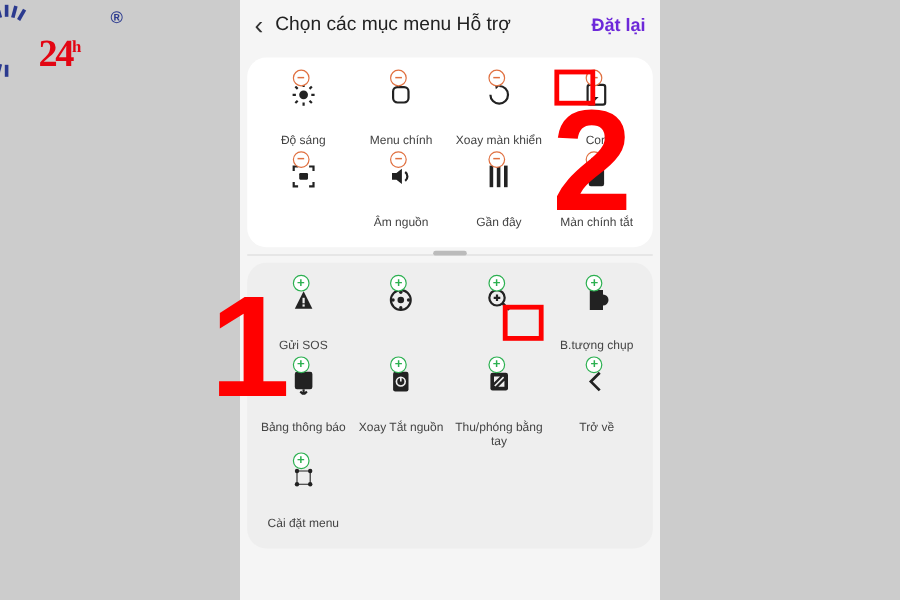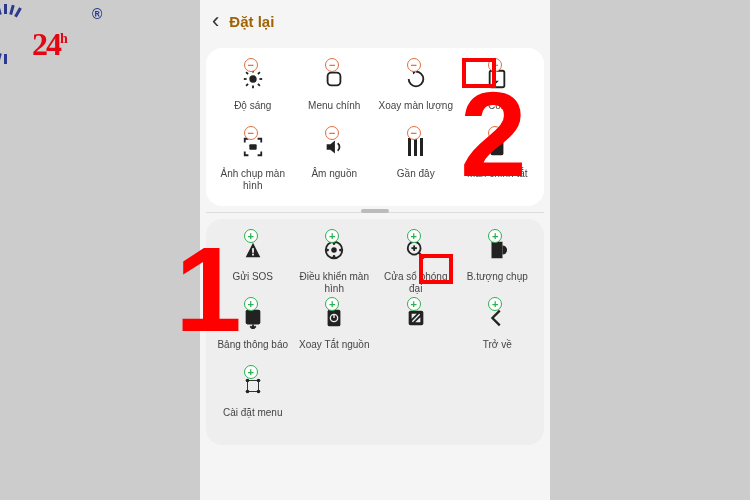--- a/index.html
+++ b/index.html
@@ -8,28 +8,28 @@
 .logo-tick { position: absolute; top: 0; left: 0; width: 60px; height: 60px; }
 .logo-tick span { position: absolute; width: 3px; height: 10px; background: #2b3a8f; transform-origin: 50% 30px; }
 .logo-reg { position: absolute; top: 2px; left: 88px; color: #2b3a8f; font-size: 14px; font-weight: bold; }
 .logo-text { position: absolute; top: 22px; left: 28px; font-family: Liberation Serif, serif; font-weight: bold; font-size: 32px; color: #e30613; letter-spacing: -2px; }
 .logo-text sup { font-size: 14px; vertical-align: super; }
 
 .phone { position: absolute; left: 200px; top: 0; width: 350px; height: 500px; background: #f5f5f5; }
 .header { display: flex; align-items: center; padding: 8px 12px; gap: 10px; background: #f5f5f5; }
 .back-ico { font-size: 22px; color: #333; }
 .title { flex: 1; font-size: 16px; color: #222; }
-.reset { font-weight: bold; font-size: 15px; color: #a16207; }
+.reset { font-weight: bold; font-size: 15px; color: #6d28d9; }
 
 .panel-top { background: #fff; margin: 6px; border-radius: 16px; padding: 14px 6px 10px 6px; }
 .panel-bot { background: #eeeeee; margin: 6px; border-radius: 16px; padding: 14px 6px 10px 6px; }
 .grid { display: grid; grid-template-columns: repeat(4, 1fr); gap: 2px 0; }
 .item { display: flex; flex-direction: column; align-items: center; justify-content: flex-start; position: relative; padding: 4px 2px; min-height: 66px; }
 .ico { width: 26px; height: 26px; display: flex; align-items: center; justify-content: center; font-size: 20px; color: #222; position: relative; }
-.label { font-size: 10px; color: #444; text-align: center; margin-top: 8px; line-height: 1.2; }
+.label { font-size: 10px; color: #444; text-align: center; margin-top: 20px; line-height: 1.2; }
 .badge { position: absolute; top: -8px; right: 8px; width: 14px; height: 14px; border-radius: 50%; border: 1.5px solid; background: #fff; display: flex; align-items: center; justify-content: center; font-size: 11px; font-weight: bold; line-height: 1; }
 .badge.minus { border-color: #e07040; color: #e07040; }
 .badge.plus { border-color: #2bb050; color: #2bb050; }
 .divider { height: 1px; background: #ddd; margin: 0 6px; position: relative; }
 .handle { position: absolute; left: 50%; top: -3px; transform: translateX(-50%); width: 28px; height: 4px; background: #bbb; border-radius: 2px; }
 
 .redbox1 { position: absolute; border: 4px solid #ff0000; width: 34px; height: 30px; top: 254px; left: 419px; pointer-events: none; }
 .redbox2 { position: absolute; border: 4px solid #ff0000; width: 34px; height: 30px; top: 58px; left: 462px; pointer-events: none; }
 .big1 { position: absolute; top: 220px; left: 175px; font-size: 120px; font-weight: bold; color: #ff0000; font-family: Arial; pointer-events: none; }
 .big2 { position: absolute; top: 65px; left: 460px; font-size: 120px; font-weight: bold; color: #ff0000; font-family: Arial; pointer-events: none; }
@@ -52,20 +52,21 @@
     <span style="transform: rotate(-165deg)"></span>
       <span style="transform: rotate(-180deg)"></span>
   </div>
   <div class="logo-reg">®</div>
   <div class="logo-text"><span>24</span><sup>h</sup></div>
 </div>
 
 <div class="phone">
   <div class="header">
     <div class="back-ico">‹</div>
+    <div class="title">Chọn các mục menu Hỗ trợ</div>
     <div class="reset">Đặt lại</div>
   </div>
 
   <div class="panel-top">
     <div class="grid">
       <div class="item">
         <div class="ico">
             <svg viewBox="0 0 24 24">
               <circle cx="12" cy="12" r="4"></circle>
               <g stroke="#222" stroke-width="2">
@@ -93,41 +94,40 @@
         <div class="label">Menu chính</div>
       </div>
       <div class="item">
         <div class="ico">
             <svg viewBox="0 0 24 24">
               <path d="M12 4 A8 8 0 1 1 4 12" fill="none" stroke="#222" stroke-width="2"></path>
               <path d="M8 2 L12 4 L9 7" fill="#222"></path>
             </svg>
         <div class="badge minus">−</div>
           </div>
-        <div class="label">Xoay màn lượng</div>
+        <div class="label">Xoay màn khiển</div>
       </div>
       <div class="item">
         <div class="ico">
             <svg viewBox="0 0 24 24">
               <rect x="4" y="3" width="16" height="18" rx="2" fill="none" stroke="#222" stroke-width="2"></rect>
               <path d="M10 18 L14 14 L10 14 Z"></path>
             </svg>
         <div class="badge minus">−</div>
           </div>
         <div class="label">Con</div>
       </div>
       <div class="item">
         <div class="ico">
             <svg viewBox="0 0 24 24">
               <path d="M3 7 L3 3 L7 3 M17 3 L21 3 L21 7 M21 17 L21 21 L17 21 M7 21 L3 21 L3 17" fill="none" stroke="#222" stroke-width="2"></path>
               <rect x="8" y="9" width="8" height="6" rx="1"></rect>
             </svg>
         <div class="badge minus">−</div>
           </div>
-        <div class="label">Ảnh chụp màn hình</div>
       </div>
       <div class="item">
         <div class="ico">
             <svg viewBox="0 0 24 24">
               <path d="M4 9 L8 9 L13 5 L13 19 L8 15 L4 15 Z"></path>
               <path d="M16 8 A5 5 0 0 1 16 16" fill="none" stroke="#222" stroke-width="2"></path>
             </svg>
         <div class="badge minus">−</div>
           </div>
         <div class="label">Âm nguồn</div>
@@ -177,33 +177,31 @@
             <svg viewBox="0 0 24 24">
               <circle cx="12" cy="12" r="9" fill="none" stroke="#222" stroke-width="2"></circle>
               <circle cx="12" cy="12" r="3"></circle>
               <circle cx="12" cy="5" r="1.5"></circle>
               <circle cx="19" cy="12" r="1.5"></circle>
               <circle cx="12" cy="19" r="1.5"></circle>
               <circle cx="5" cy="12" r="1.5"></circle>
             </svg>
         <div class="badge plus">+</div>
           </div>
-        <div class="label">Điều khiển màn hình</div>
       </div>
       <div class="item">
         <div class="ico">
             <svg viewBox="0 0 24 24">
               <circle cx="10" cy="10" r="7" fill="none" stroke="#222" stroke-width="2"></circle>
               <line x1="15" y1="15" x2="21" y2="21" stroke="#222" stroke-width="2.5"></line>
               <line x1="7" y1="10" x2="13" y2="10" stroke="#222" stroke-width="2"></line>
               <line x1="10" y1="7" x2="10" y2="13" stroke="#222" stroke-width="2"></line>
             </svg>
         <div class="badge plus">+</div>
           </div>
-        <div class="label">Cửa sổ phóng đại</div>
       </div>
       <div class="item">
         <div class="ico">
             <svg viewBox="0 0 24 24">
               <path d="M6 3 L18 3 L18 21 L6 21 Z" fill="#222"></path>
               <path d="M18 7 A3 3 0 0 1 18 17" fill="#222"></path>
             </svg>
         <div class="badge plus">+</div>
           </div>
         <div class="label">B.tượng chụp</div>
@@ -230,20 +228,21 @@
         <div class="label">Xoay Tắt nguồn</div>
       </div>
       <div class="item">
         <div class="ico">
             <svg viewBox="0 0 24 24">
               <rect x="4" y="4" width="16" height="16" rx="2"></rect>
               <path d="M8 16 L16 8 M8 8 L11 8 L8 11 Z M16 16 L13 16 L16 13 Z" stroke="#eee" stroke-width="1.5" fill="#eee"></path>
             </svg>
         <div class="badge plus">+</div>
           </div>
+        <div class="label">Thu/phóng bằng tay</div>
       </div>
       <div class="item">
         <div class="ico">
             <svg viewBox="0 0 24 24">
               <path d="M15 4 L7 12 L15 20" fill="none" stroke="#222" stroke-width="2.5"></path>
             </svg>
         <div class="badge plus">+</div>
           </div>
         <div class="label">Trở về</div>
       </div>

